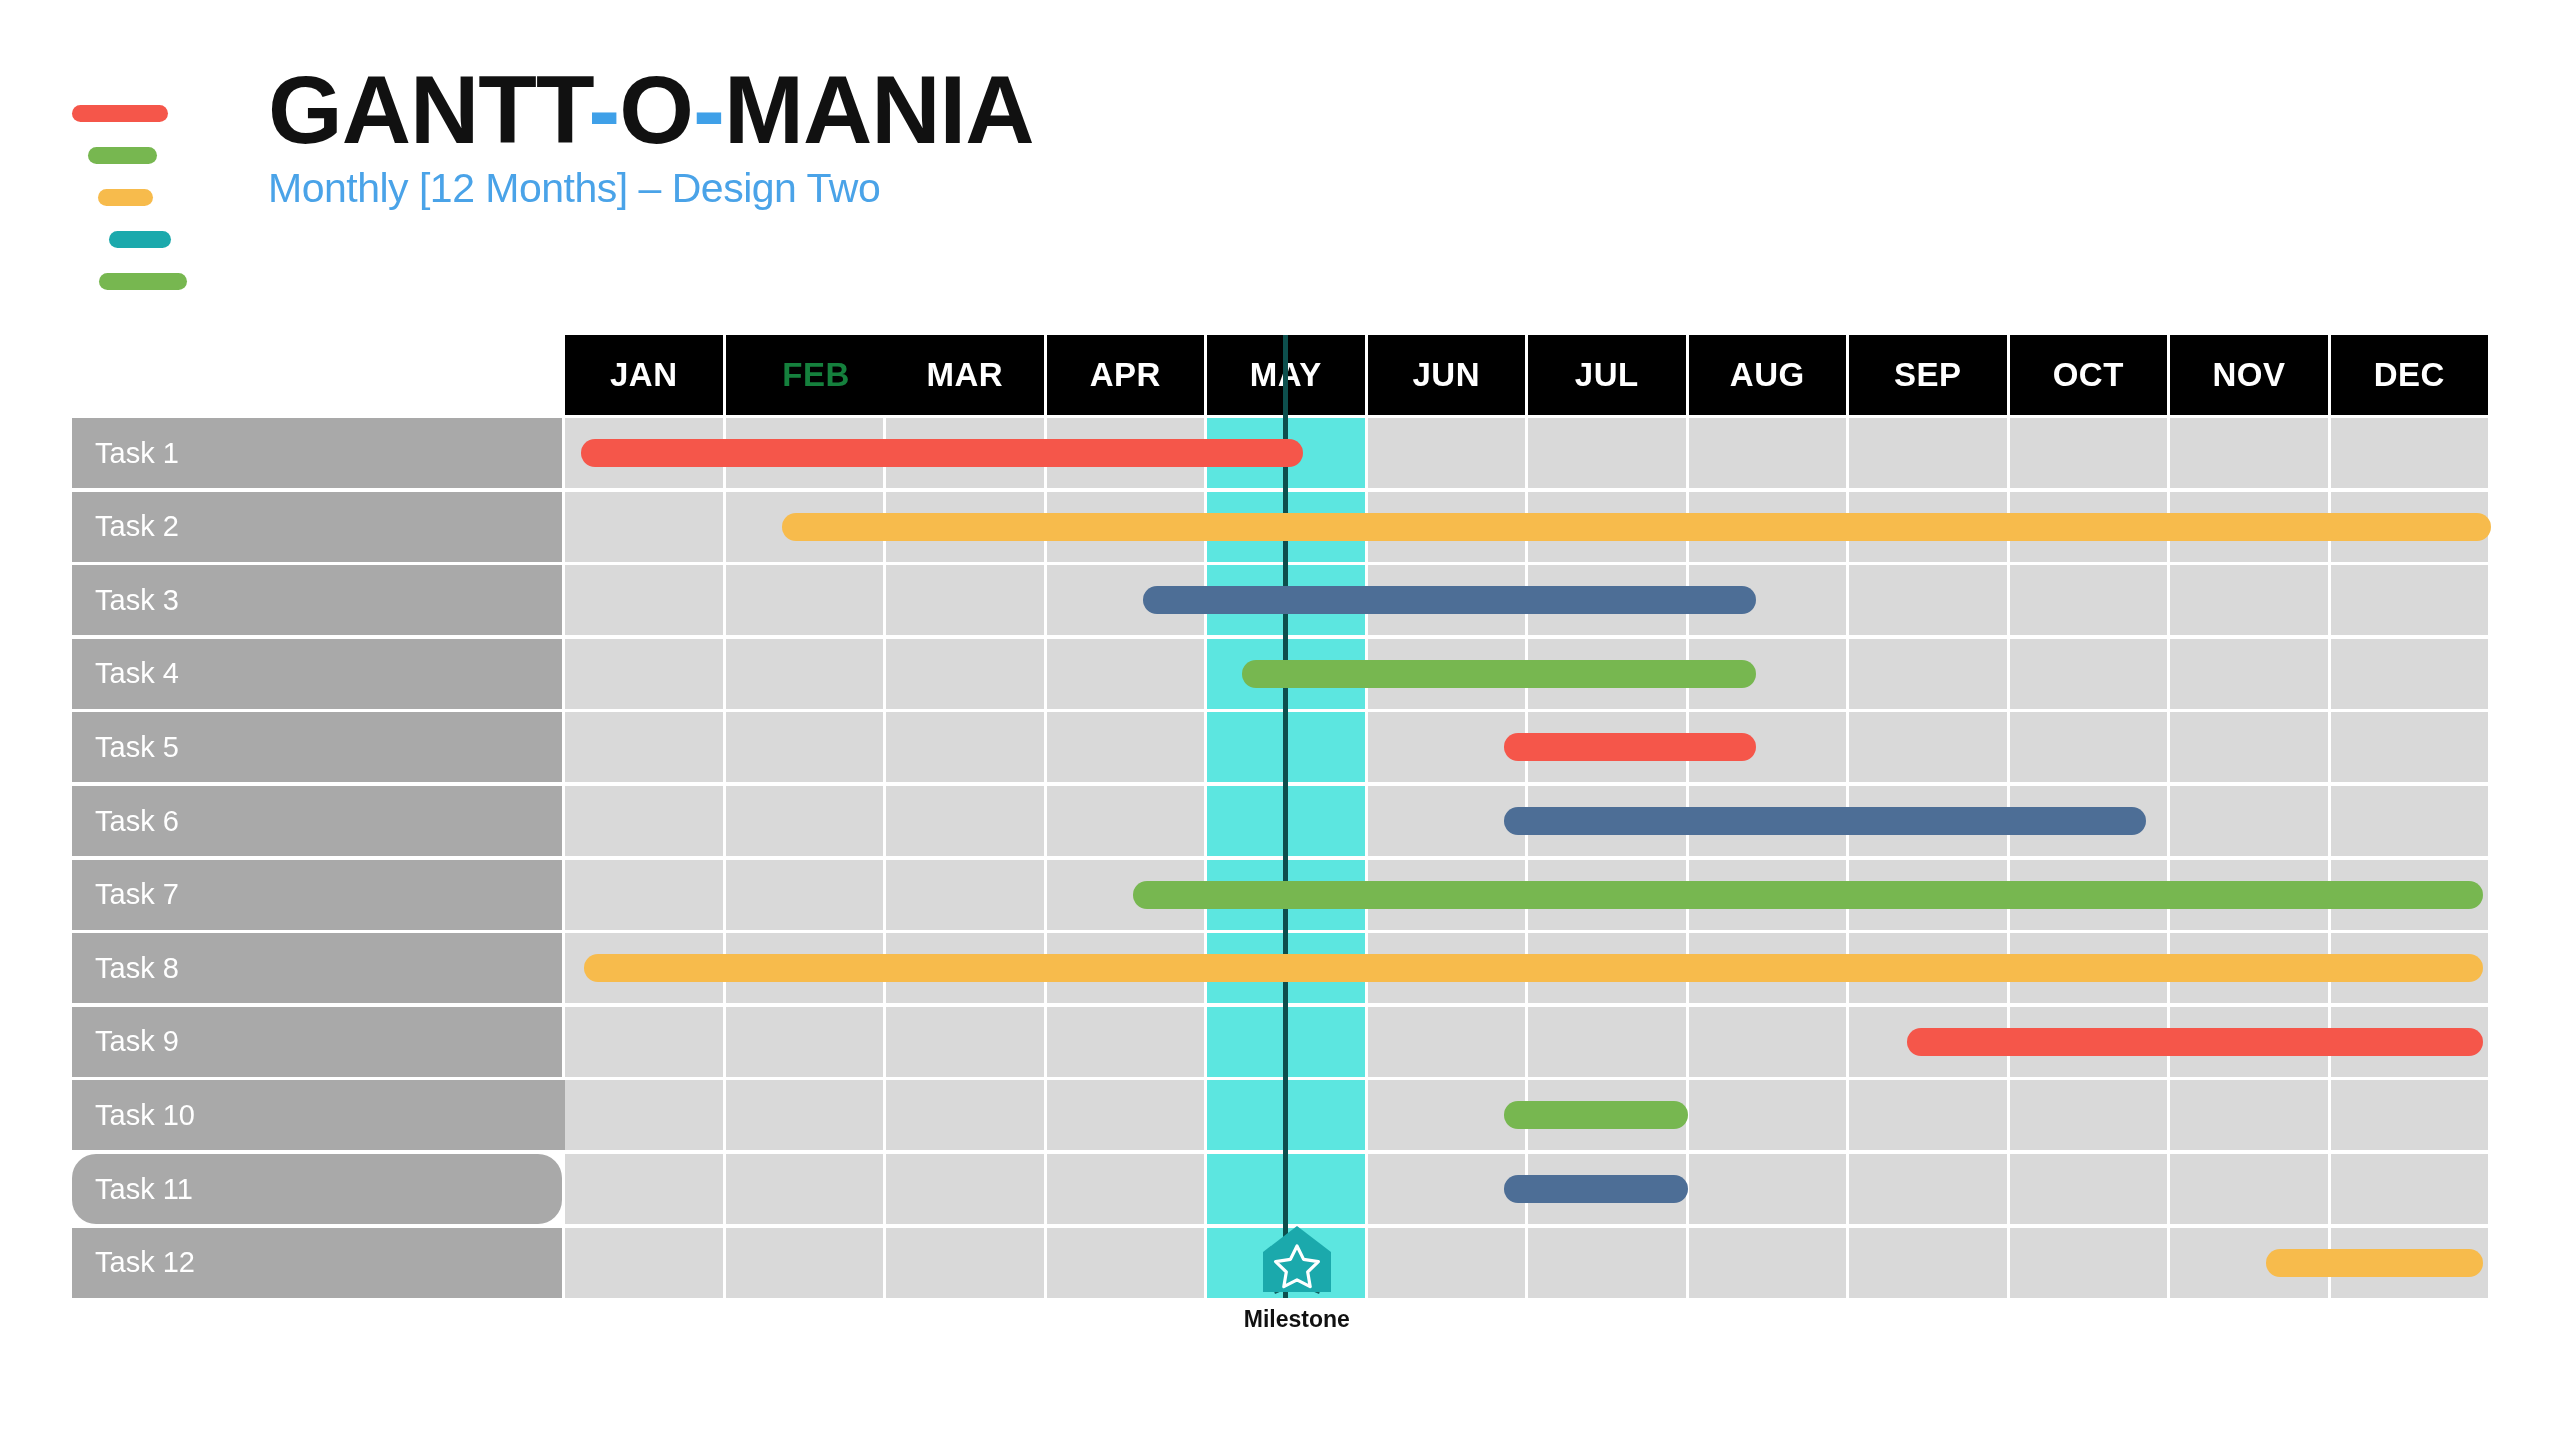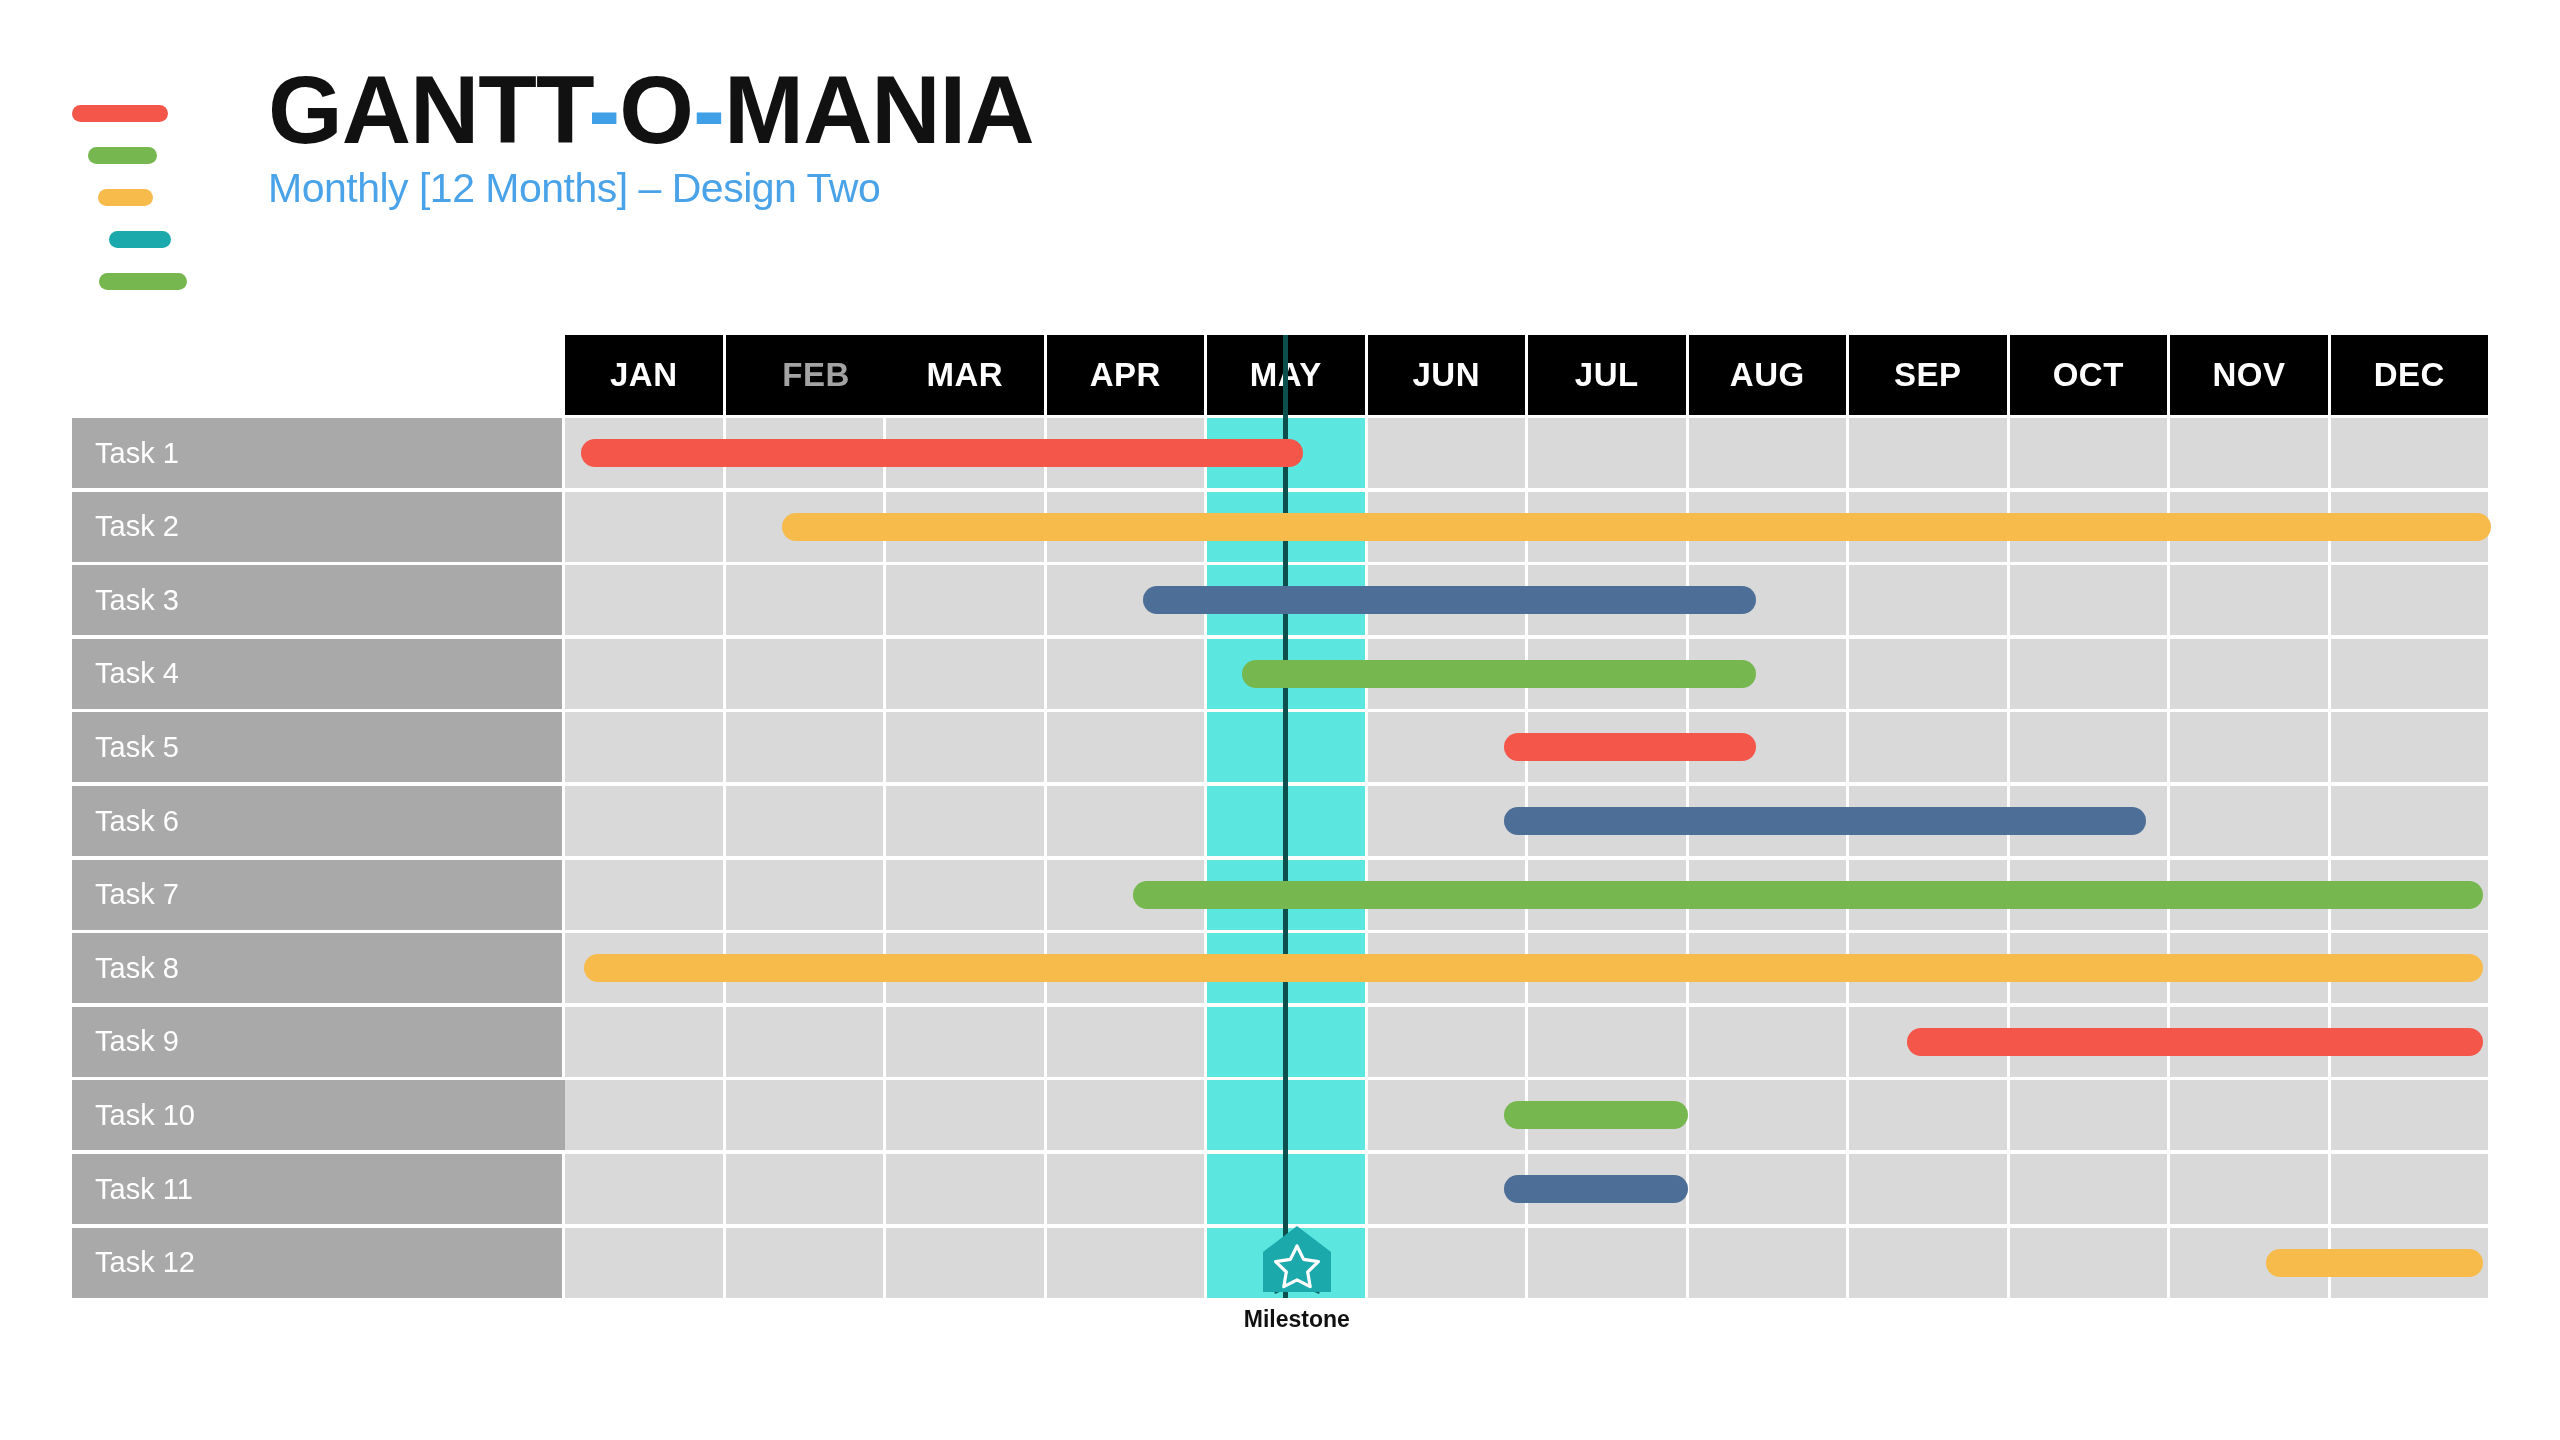--- a/index.html
+++ b/index.html
@@ -128,21 +128,21 @@
     <div id="title-block">
       <div id="main-title"><span>GANTT</span><span class="hy" style="color: rgb(63, 160, 232);">-</span><span>O</span><span class="hy" style="color: rgb(63, 160, 232);">-</span><span>MANIA</span></div>
       <div id="sub-title" style="color: rgb(74, 163, 232);">Monthly [12 Months] – Design Two</div>
     </div>
   </div>
 
   <div id="chart" style="height: 962.6px;">
 
     <div id="month-header">
         <div class="month-cell" style="left: 493px; width: 157.5px; background: rgb(0, 0, 0); color: rgb(255, 255, 255);">JAN</div>
-        <div class="month-cell" style="left: 653.5px; width: 181px; background: rgb(0, 0, 0); color: #a3a3a3;">FEB</div>
+        <div class="month-cell" style="left: 653.5px; width: 181px; background: rgb(0, 0, 0); color: #15803d;">FEB</div>
         <div class="month-cell" style="left: 814px; width: 157.5px; background: rgb(0, 0, 0); color: rgb(255, 255, 255);">MAR</div>
         <div class="month-cell" style="left: 974.5px; width: 157.5px; background: rgb(0, 0, 0); color: rgb(255, 255, 255);">APR</div>
         <div class="month-cell" style="left: 1135px; width: 157.5px; background: rgb(0, 0, 0); color: rgb(255, 255, 255);">MAY</div>
         <div class="month-cell" style="left: 1295.5px; width: 157.5px; background: rgb(0, 0, 0); color: rgb(255, 255, 255);">JUN</div>
         <div class="month-cell" style="left: 1456px; width: 157.5px; background: rgb(0, 0, 0); color: rgb(255, 255, 255);">JUL</div>
         <div class="month-cell" style="left: 1616.5px; width: 157.5px; background: rgb(0, 0, 0); color: rgb(255, 255, 255);">AUG</div>
         <div class="month-cell" style="left: 1777px; width: 157.5px; background: rgb(0, 0, 0); color: rgb(255, 255, 255);">SEP</div>
         <div class="month-cell" style="left: 1937.5px; width: 157.5px; background: rgb(0, 0, 0); color: rgb(255, 255, 255);">OCT</div>
         <div class="month-cell" style="left: 2098px; width: 158px; background: rgb(0, 0, 0); color: rgb(255, 255, 255);">NOV</div>
         <div class="month-cell" style="left: 2258.5px; width: 157.5px; background: rgb(0, 0, 0); color: rgb(255, 255, 255);">DEC</div>
@@ -303,21 +303,21 @@
           <div class="cell" style="left: 1295.5px; width: 157.5px; background: rgb(217, 217, 217);"></div>
           <div class="cell" style="left: 1456px; width: 157.5px; background: rgb(217, 217, 217);"></div>
           <div class="cell" style="left: 1616.5px; width: 157.5px; background: rgb(217, 217, 217);"></div>
           <div class="cell" style="left: 1777px; width: 157.5px; background: rgb(217, 217, 217);"></div>
           <div class="cell" style="left: 1937.5px; width: 157.5px; background: rgb(217, 217, 217);"></div>
           <div class="cell" style="left: 2098px; width: 157.5px; background: rgb(217, 217, 217);"></div>
           <div class="cell" style="left: 2258.5px; width: 157.5px; background: rgb(217, 217, 217);"></div>
           <div class="bar" style="left: 1431.92px; width: 184.575px; top: 21px; background: rgb(119, 183, 80);"></div>
         </div>
         <div class="row" style="top: 736px;">
-          <div class="row-label" style="width: 490px; background: rgb(169, 169, 169); color: rgb(255, 255, 255);">Task 11</div>
+          <div class="row-label" style="width: 490px; background: rgb(169, 169, 169); color: rgb(255, 255, 255); border-radius: 24px;">Task 11</div>
           <div class="cell" style="left: 493px; width: 157.5px; background: rgb(217, 217, 217);"></div>
           <div class="cell" style="left: 653.5px; width: 157.5px; background: rgb(217, 217, 217);"></div>
           <div class="cell" style="left: 814px; width: 157.5px; background: rgb(217, 217, 217);"></div>
           <div class="cell" style="left: 974.5px; width: 157.5px; background: rgb(217, 217, 217);"></div>
           <div class="cell highlight" style="left: 1135px; width: 157.5px; background: rgb(92, 230, 224);"></div>
           <div class="cell" style="left: 1295.5px; width: 157.5px; background: rgb(217, 217, 217);"></div>
           <div class="cell" style="left: 1456px; width: 157.5px; background: rgb(217, 217, 217);"></div>
           <div class="cell" style="left: 1616.5px; width: 157.5px; background: rgb(217, 217, 217);"></div>
           <div class="cell" style="left: 1777px; width: 157.5px; background: rgb(217, 217, 217);"></div>
           <div class="cell" style="left: 1937.5px; width: 157.5px; background: rgb(217, 217, 217);"></div>

